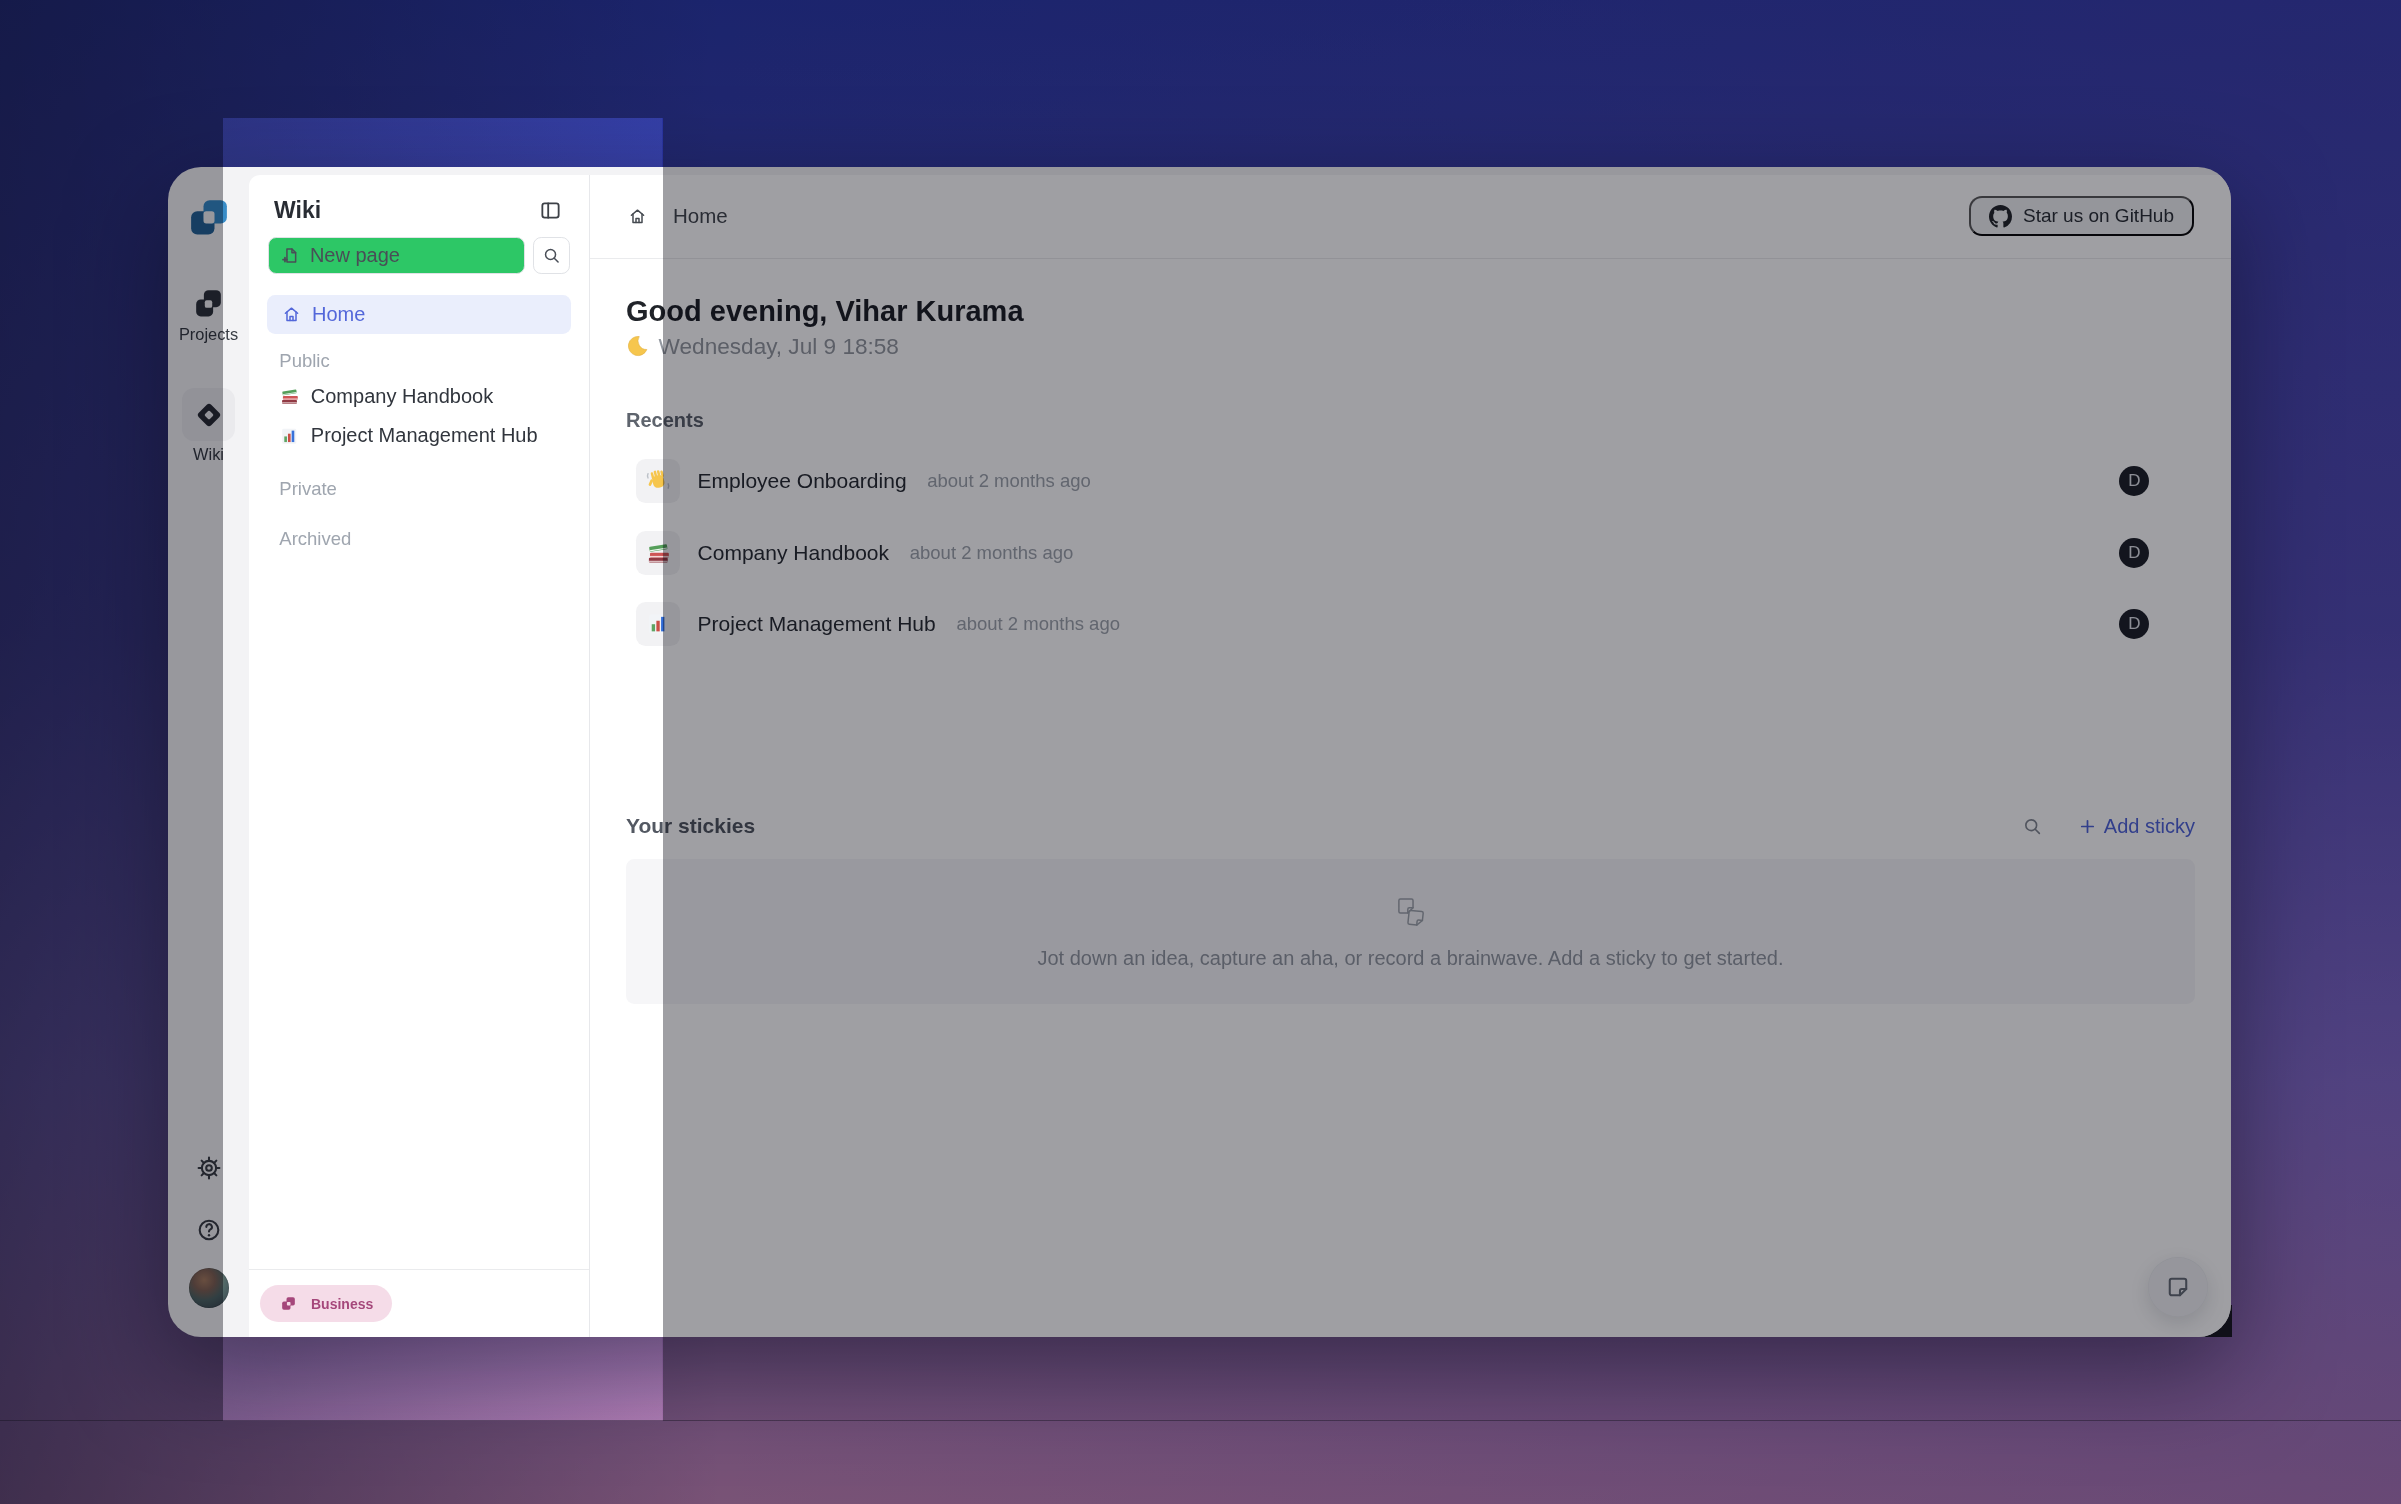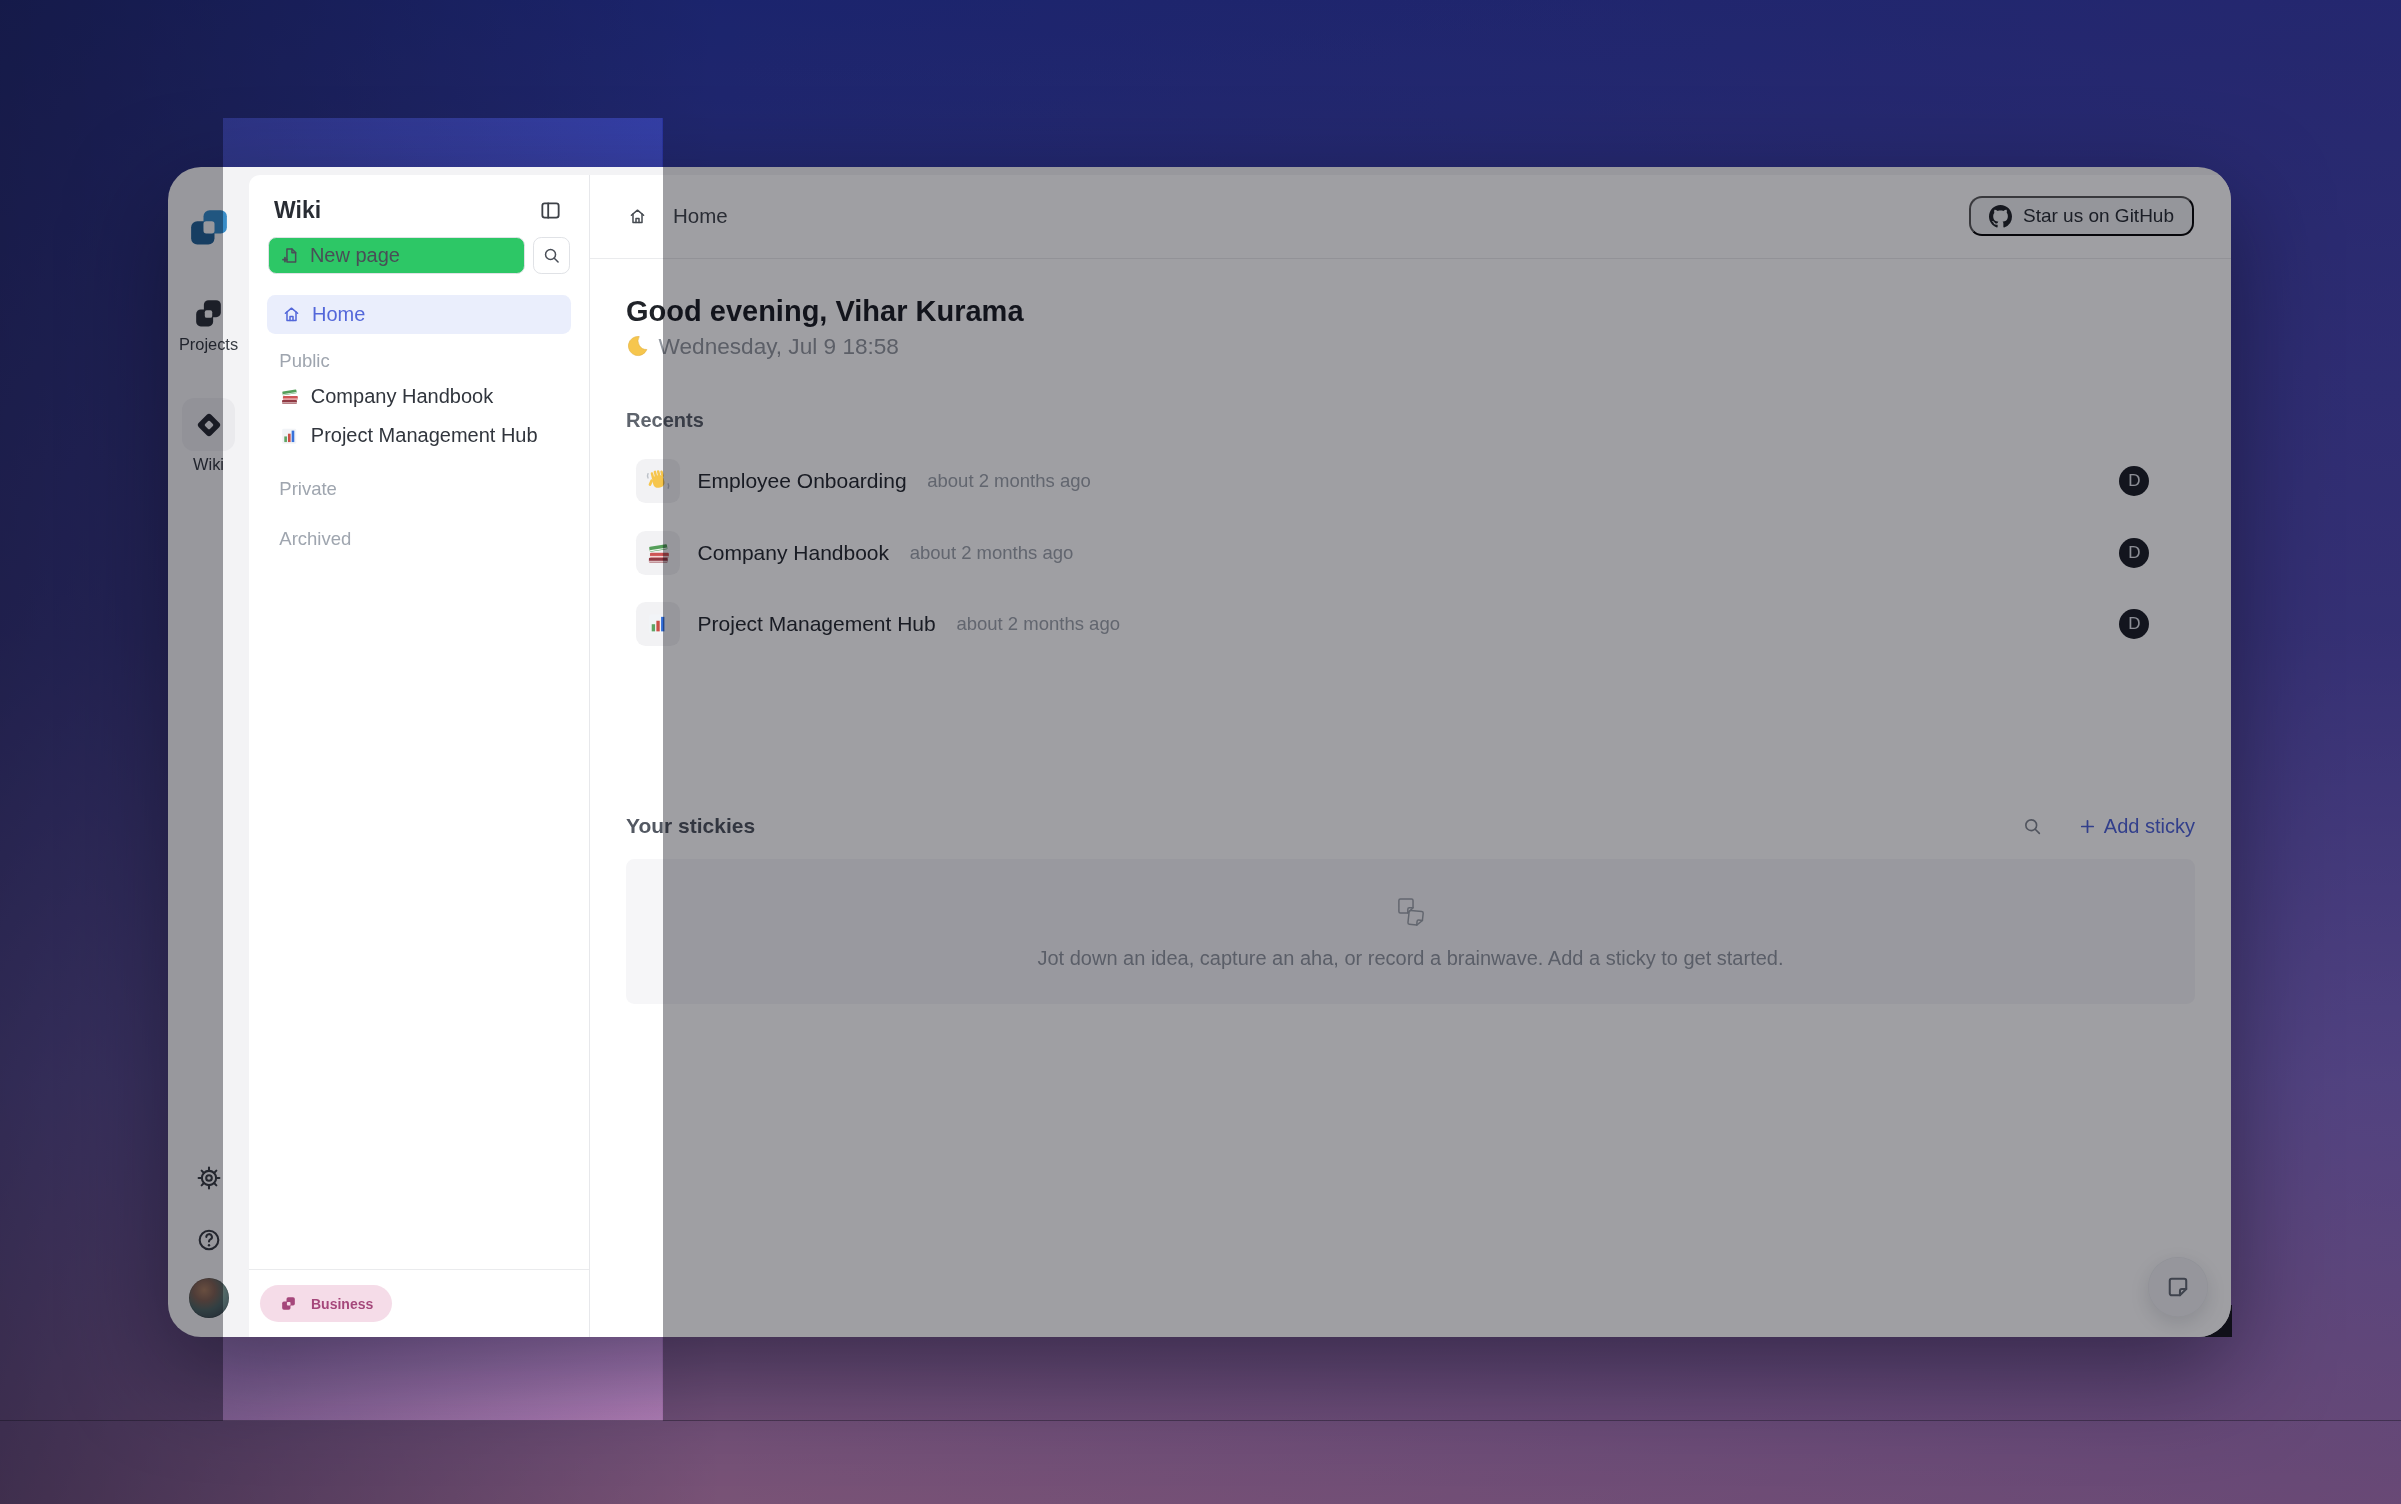--- a/index.html
+++ b/index.html
@@ -22,21 +22,21 @@
       linear-gradient(to bottom, #2433a5 0%, #4a47b0 42%, #8a70cc 72%, #c080b4 100%);
   }
   .corner-notch{position:absolute;left:2200px;top:1305px;width:31.5px;height:31.5px;background:#15161a;z-index:1;}
   
   .window{
     position:absolute;left:168px;top:167px;width:2063px;height:1170px;
     background:#f3f3f5;border-radius:33px;overflow:hidden;z-index:2;
     box-shadow:0 34px 96px rgba(10,8,30,.5);
   }
   
-  .rail{position:absolute;left:0;top:10px;width:81px;height:100%;display:flex;flex-direction:column;align-items:center;}
+  .rail{position:absolute;left:0;top:0;width:81px;height:100%;display:flex;flex-direction:column;align-items:center;}
   .rail .logo{width:44px;height:44px;margin-top:29px;}
   .rail-item{display:flex;flex-direction:column;align-items:center;gap:4.1px;margin-top:44px;cursor:default;}
   .rail-item .ricon{width:37px;height:37px;display:flex;align-items:center;justify-content:center;}
   .rail-item.active .ricon{width:53px;height:53px;background:#e9e9ed;border-radius:12.3px;}
   .rail-item .rlabel{font-size:16.4px;color:#2e333b;}
   .rail-bottom{margin-top:auto;display:flex;flex-direction:column;align-items:center;padding-bottom:29px;}
   .icon-btn{width:36px;height:36px;display:flex;align-items:center;justify-content:center;color:#33373e;}
   .rail-bottom .icon-btn{margin-top:26px;}
   .user-avatar{
     width:40px;height:40px;border-radius:50%;margin-top:20.5px;

